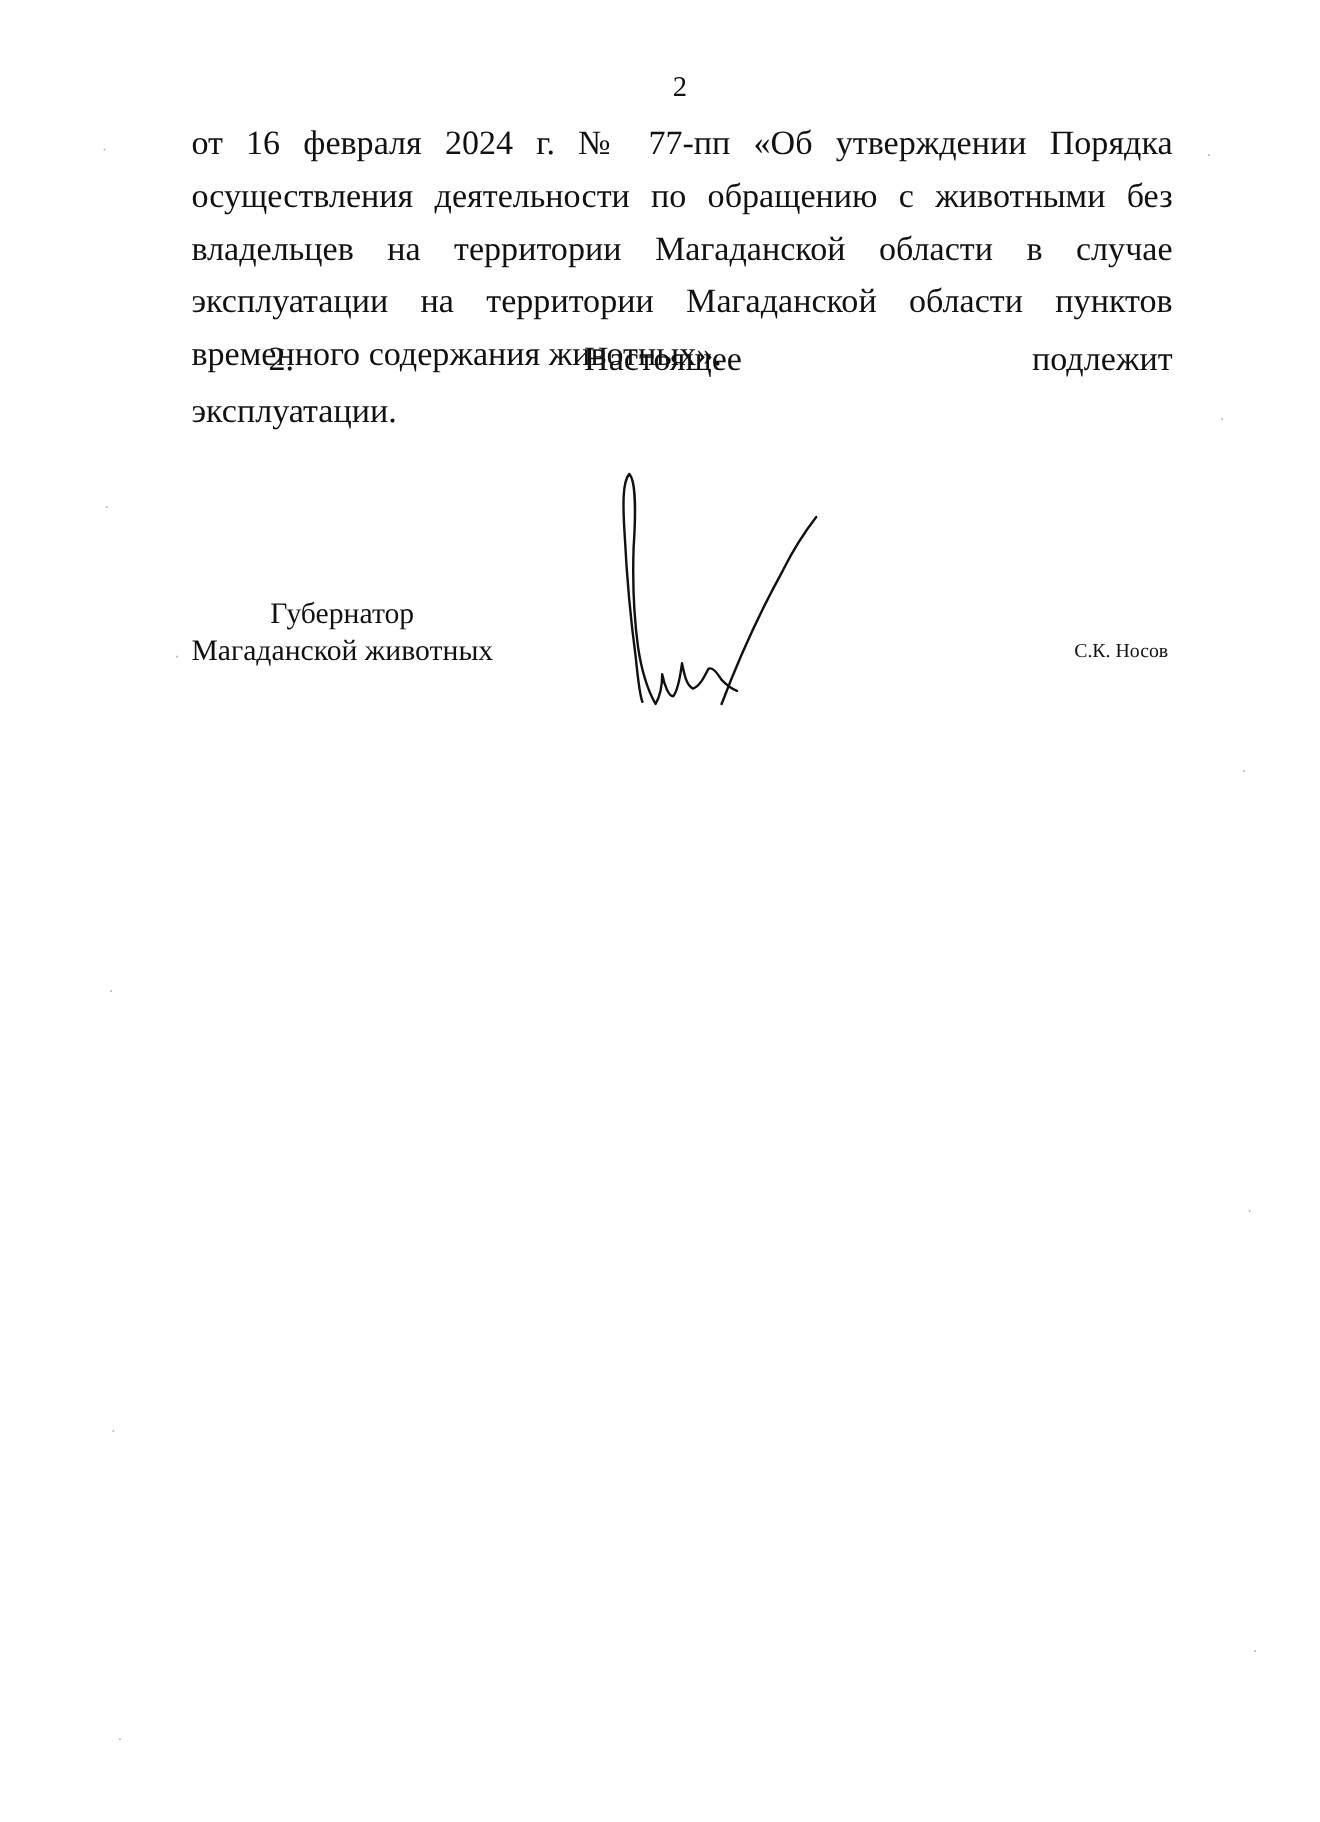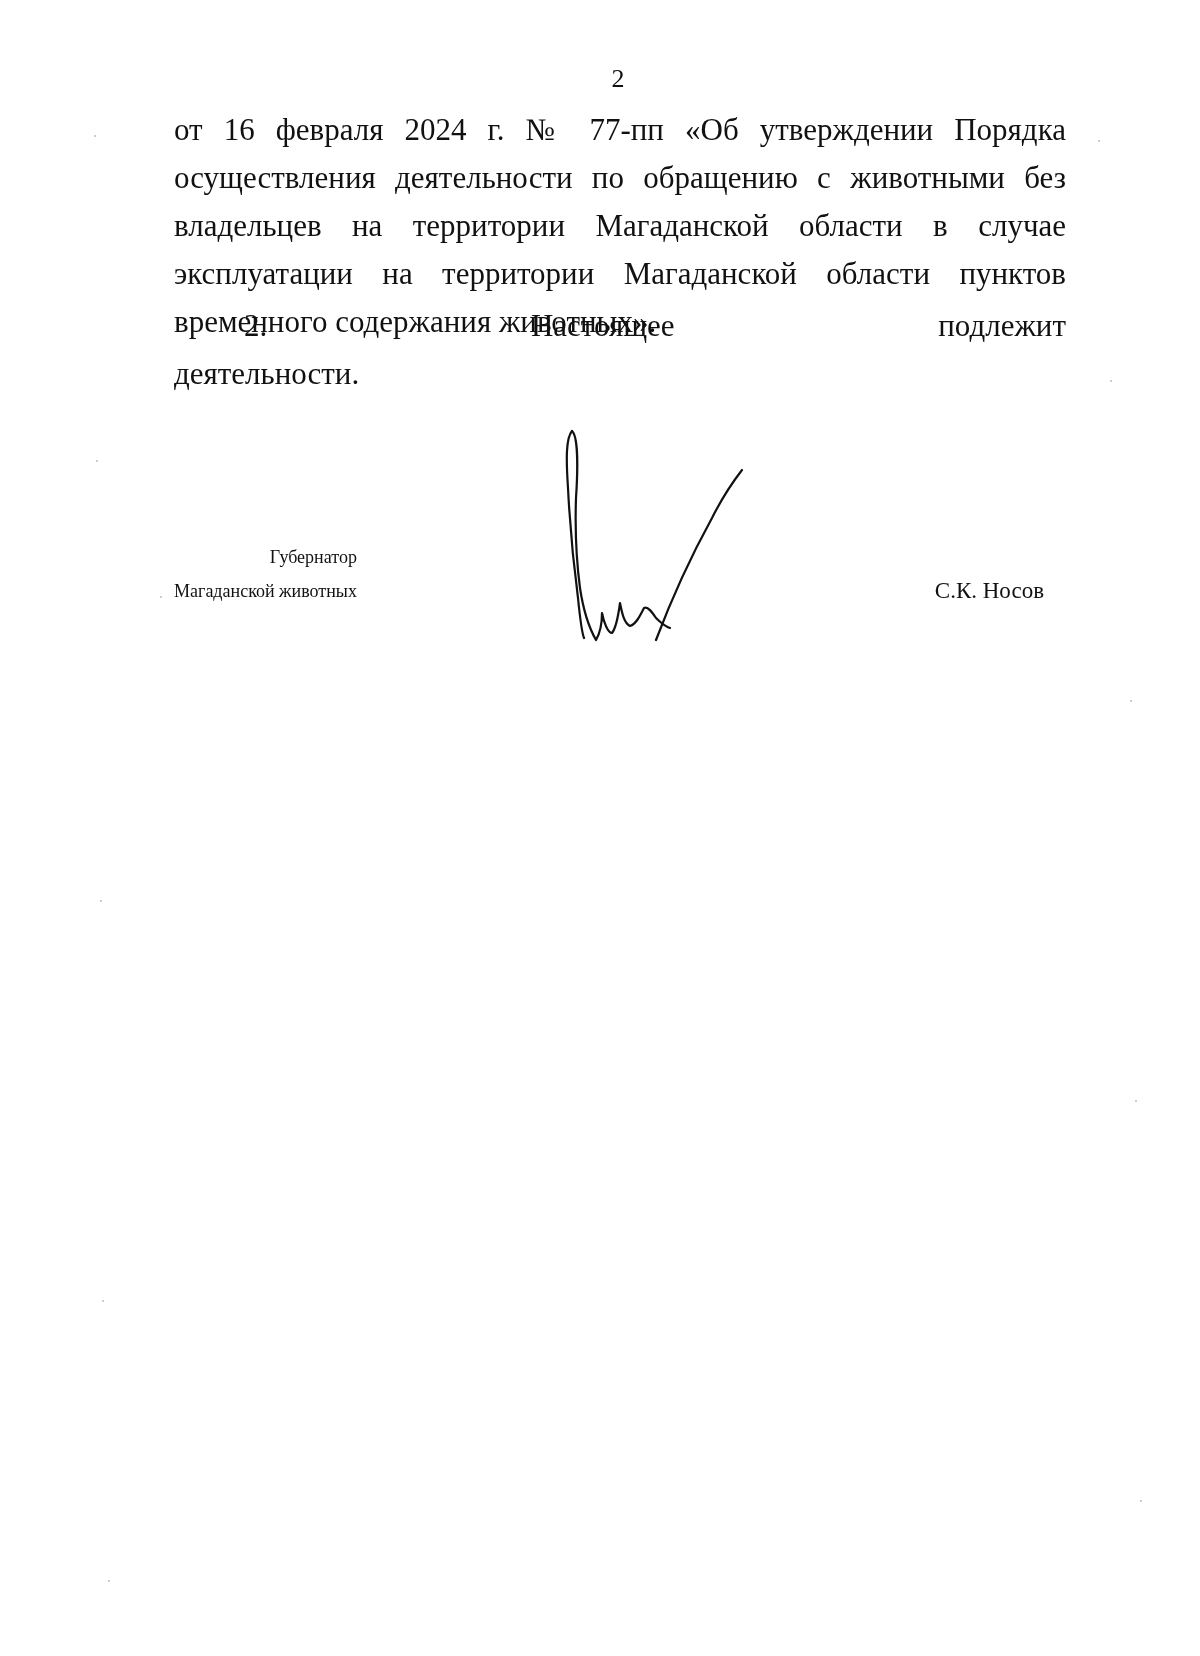--- a/index.html
+++ b/index.html
@@ -40,29 +40,29 @@
     }
     .para2 .line1 {
       display: flex;
       justify-content: space-between;
       padding-left: 70px;
     }
     .sig-left {
       position: absolute;
       left: 174px;
       top: 540px;
-      font-size: 18px;
+      font-size: 27px;
       line-height: 34px;
-      text-align: right;
+      text-align: center;
     }
     .sig-right {
       position: absolute;
-      right: 156px;
+      right: 138px;
       top: 574px;
-      font-size: 23px;
+      font-size: 18px;
       line-height: 34px;
     }
     .signature {
       position: absolute;
       left: 560px;
       top: 428px;
       width: 210px;
       height: 230px;
     }
     .speck {
@@ -81,21 +81,21 @@
   <div class="page-number">2</div>
 
   <div class="body-text para1">от 16 февраля 2024 г. № 77-пп «Об утверждении Порядка осуществления деятельности по обращению с животными без владельцев на территории Магаданской области в случае эксплуатации на территории Магаданской области пунктов временного содержания животных».</div>
 
   <div class="body-text para2">
     <div class="line1">
       <span>2.</span>
       <span>Настоящее</span>
       <span>подлежит</span>
     </div>
-    <div>деятельности.</div>
+    <div>эксплуатации.</div>
   </div>
 
   <div class="sig-left">
     <div>Губернатор</div>
     <div>Магаданской животных</div>
   </div>
 
   <svg class="signature" viewBox="0 0 210 230" fill="none" stroke="#111" stroke-width="2.2" stroke-linecap="round" stroke-linejoin="round">
     <path d="M12 3 C6 10 6 30 8 60 C10 100 14 140 18 170 C20 190 22 205 24 210"></path>
     <path d="M12 3 C18 8 18 40 16 70 C15 100 16 130 20 160 C23 180 28 198 36 212 C40 205 42 195 42 185 C44 195 48 205 52 205 C56 200 58 190 60 175 C62 185 64 195 70 198 C76 196 80 188 84 180 C88 178 92 184 96 190 C100 194 104 198 110 200"></path>

